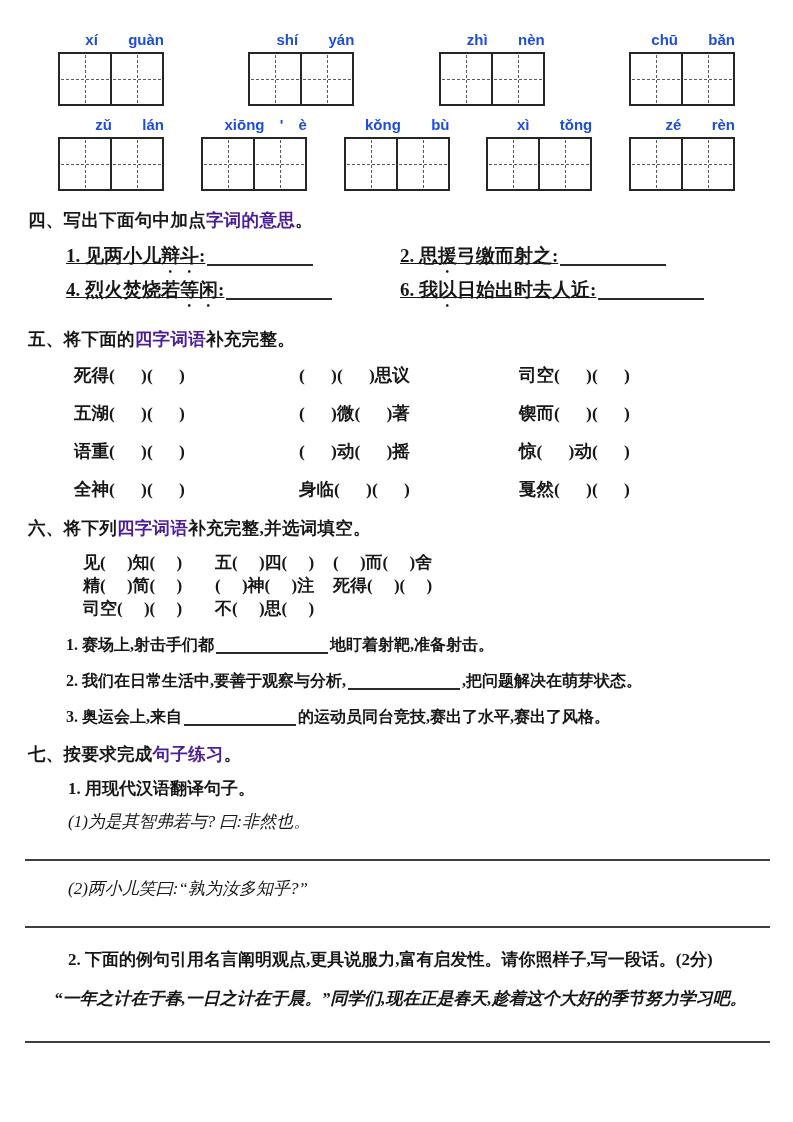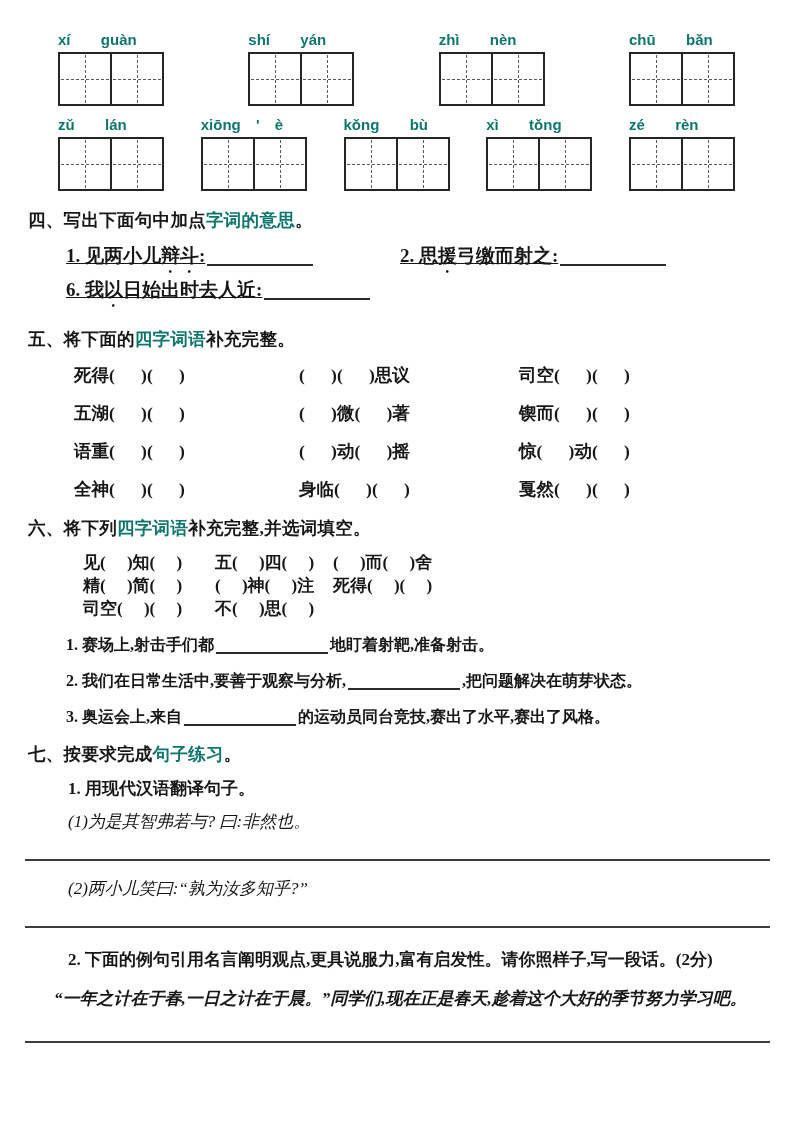--- a/index.html
+++ b/index.html
@@ -7,32 +7,32 @@
   .page {
     width:793px; height:1122px; margin:0 auto; background:#ffffff;
     font-family:"Liberation Serif","DejaVu Serif",serif;
     color:#171717; position:relative; overflow:hidden;
     padding:30px 28px 0 28px;
   }
   
   .pinyin-row { display:flex; justify-content:space-between; padding:0 30px; margin-bottom:9px; }
   .pinyin-group { width:106px; }
   .pinyin-label {
-    text-align:left; font-family:"Liberation Sans","DejaVu Sans",sans-serif;
+    text-align:right; font-family:"Liberation Sans","DejaVu Sans",sans-serif;
     font-weight:700; font-size:15px; height:22px; line-height:20px;
-    word-spacing:11px; white-space:pre; color:#0f766e;
+    word-spacing:11px; white-space:pre; color:#1d4ed8;
   }
   .tzg { display:flex; height:54px; border:2px solid #262626; background:#fff; }
   .tzg-cell { flex:1; position:relative; }
   .tzg-cell + .tzg-cell { border-left:2px solid #262626; }
   .tzg-cell::before { content:""; position:absolute; top:1px; bottom:1px; left:50%; width:0; border-left:1px dashed #5a5a5a; }
   .tzg-cell::after  { content:""; position:absolute; left:1px; right:1px; top:50%; height:0; border-top:1px dashed #5a5a5a; }
   
   .sec-header { font-size:17.5px; font-weight:700; letter-spacing:.3px; }
-  .red { color:#0f766e; }
+  .red { color:#4c1d95; }
   .blank { display:inline-block; height:4px; border-bottom:2px solid #2b2b2b; vertical-align:-4px; margin:0 2px; }
   .dot-under {
     -webkit-text-emphasis:filled dot; -webkit-text-emphasis-position:under right;
     text-emphasis:filled dot; text-emphasis-position:under right;
   }
   
   .sec4 { margin-top:17px; }
   .sec4-grid { display:grid; grid-template-columns:334px auto; row-gap:0; margin:11px 0 0 38px;
                font-size:19px; font-weight:700;text-decoration:underline; }
   .s4-item .blank { width:106px; }
@@ -130,20 +130,21 @@
           </div>
         </div>
       </div>
   </section>
 
   <section class="sec4">
     <div class="sec-header"><span>四、</span><span>写出下面句中加点</span><span class="red">字词的意思</span><span>。</span></div>
     <div class="sec4-grid">
         <div class="s4-item"><span>1. 见两小儿</span><span class="dot-under">辩斗</span><span>:</span><span class="blank"></span></div>
         <div class="s4-item"><span>2. 思</span><span class="dot-under">援</span><span>弓缴而射之:</span><span class="blank"></span></div>
+        <div class="s4-item"><span>4. 烈火焚烧若</span><span class="dot-under">等闲</span><span>:</span><span class="blank"></span></div>
         <div class="s4-item"><span>6. 我</span><span class="dot-under">以</span><span>日始出时去人近:</span><span class="blank"></span></div>
       </div>
   </section>
 
   <section class="sec5">
     <div class="sec-header"><span>五、</span><span>将下面的</span><span class="red">四字词语</span><span>补充完整。</span></div>
     <div class="sec5-grid"><div class="idiom">死得(      )(      )</div><div class="idiom">(      )(      )思议</div><div class="idiom">司空(      )(      )</div><div class="idiom">五湖(      )(      )</div><div class="idiom">(      )微(      )著</div><div class="idiom">锲而(      )(      )</div><div class="idiom">语重(      )(      )</div><div class="idiom">(      )动(      )摇</div><div class="idiom">惊(      )动(      )</div><div class="idiom">全神(      )(      )</div><div class="idiom">身临(      )(      )</div><div class="idiom">戛然(      )(      )</div></div>
   </section>
 
   <section class="sec6">

